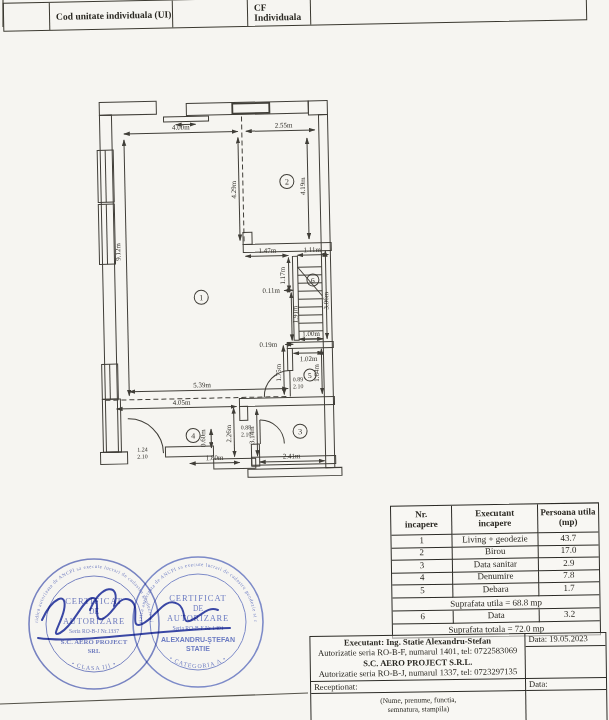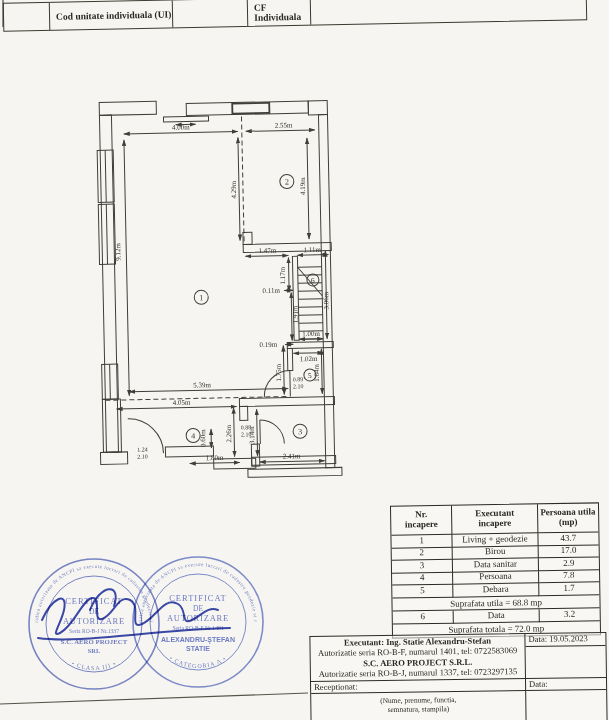--- a/index.html
+++ b/index.html
@@ -236,21 +236,21 @@
       <div class="acell adata ac2">Birou</div>
       <div class="acell adata ac3">17.0</div>
     </div>
     <div class="arow">
       <div class="acell adata ac1">3</div>
       <div class="acell adata ac2">Data sanitar</div>
       <div class="acell adata ac3">2.9</div>
     </div>
     <div class="arow">
       <div class="acell adata ac1">4</div>
-      <div class="acell adata ac2">Persoana</div>
+      <div class="acell adata ac2">Denumire</div>
       <div class="acell adata ac3">7.8</div>
     </div>
     <div class="arow">
       <div class="acell adata ac1">5</div>
       <div class="acell adata ac2">Debara</div>
       <div class="acell adata ac3">1.7</div>
     </div>
     <div class="amerge">Suprafata utila = 68.8 mp</div>
     <div class="arow">
       <div class="acell adata ac1">6</div>

